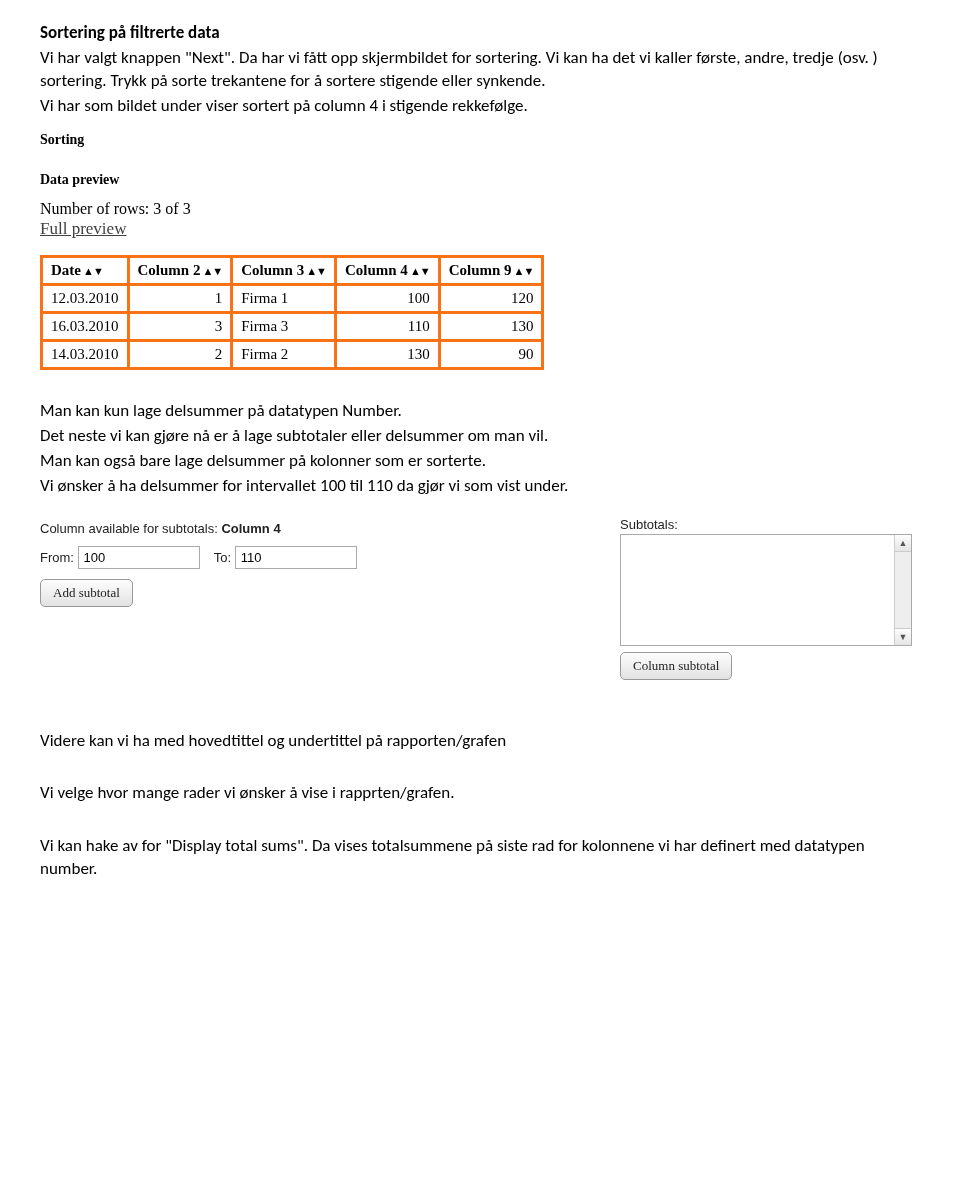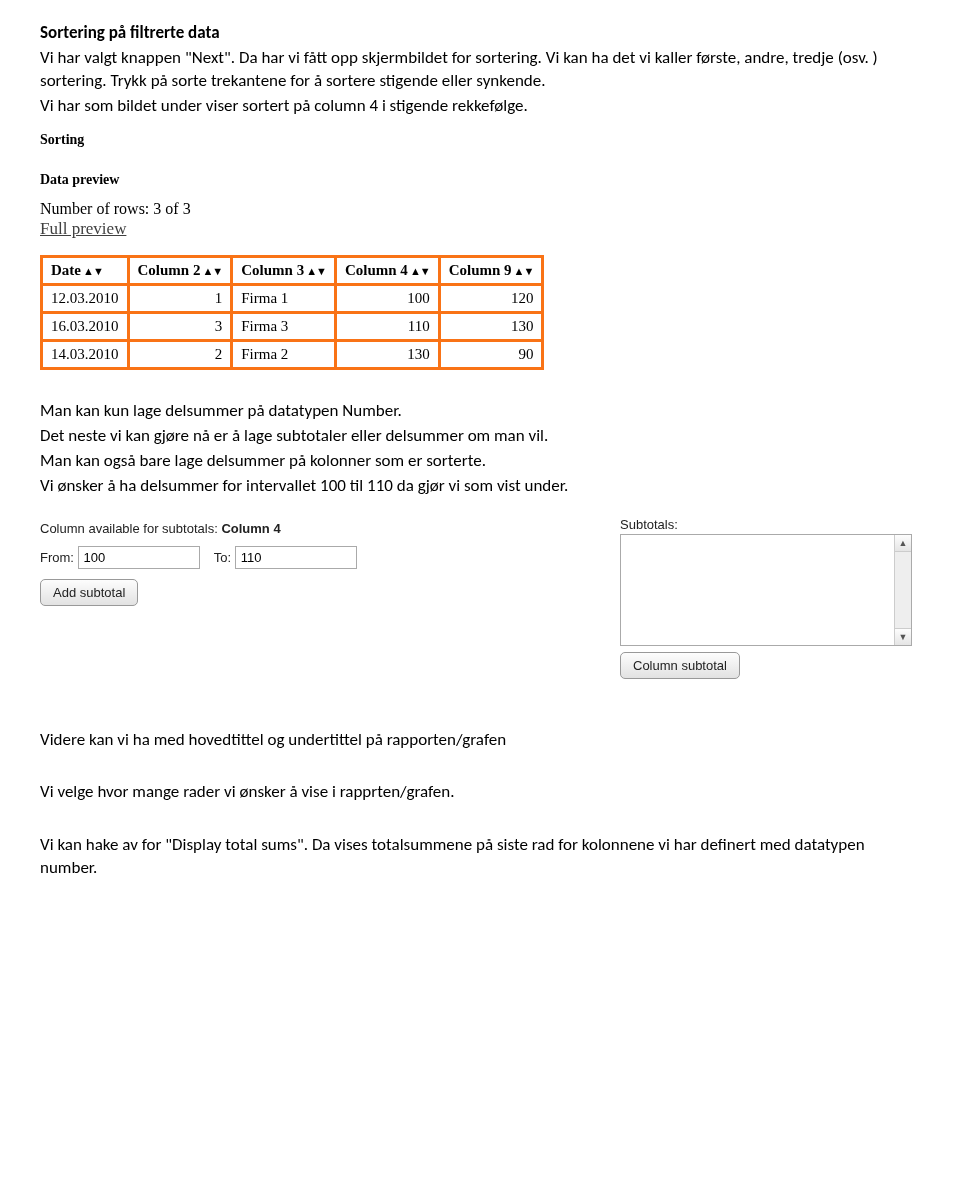--- a/index.html
+++ b/index.html
@@ -83,21 +83,21 @@
     background: #fff;
   }
   .btn {
     display: inline-block;
     border: 1px solid #999;
     background: linear-gradient(#fdfdfd, #e2e2e2);
     padding: 5px 12px;
     font-size: 13px;
     border-radius: 5px;
     cursor: pointer;
-    font-family: Liberation Sans, sans-serif;
+    font-family: Liberation Serif, serif;
   }
   .btn-row-right { text-align: left; margin-top: 6px; }
   .col-avail { margin-top: 4px; }
 </style>
 </head>
 <body>
 
 <p class="bold">Sortering på filtrerte data</p>
 <p>Vi har valgt knappen "Next". Da har vi fått opp skjermbildet for sortering. Vi kan ha det vi kaller første, andre, tredje (osv. ) sortering. Trykk på sorte trekantene for å sortere stigende eller synkende.</p>
 <p>Vi har som bildet under viser sortert på column 4 i stigende rekkefølge.</p>

